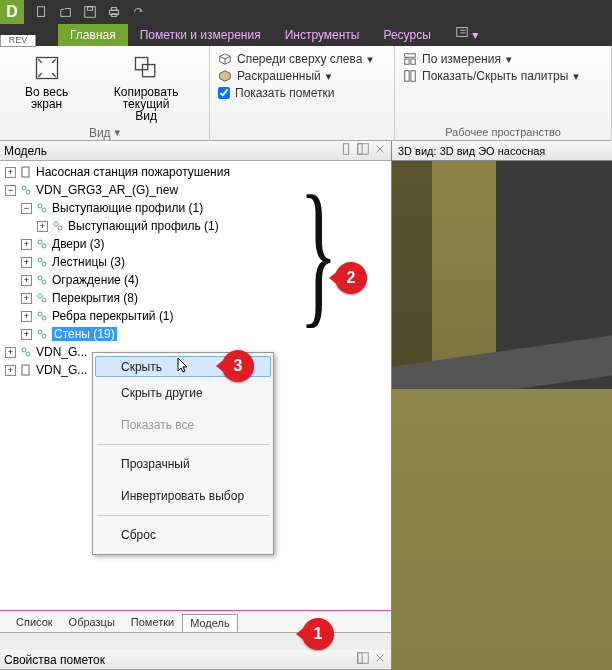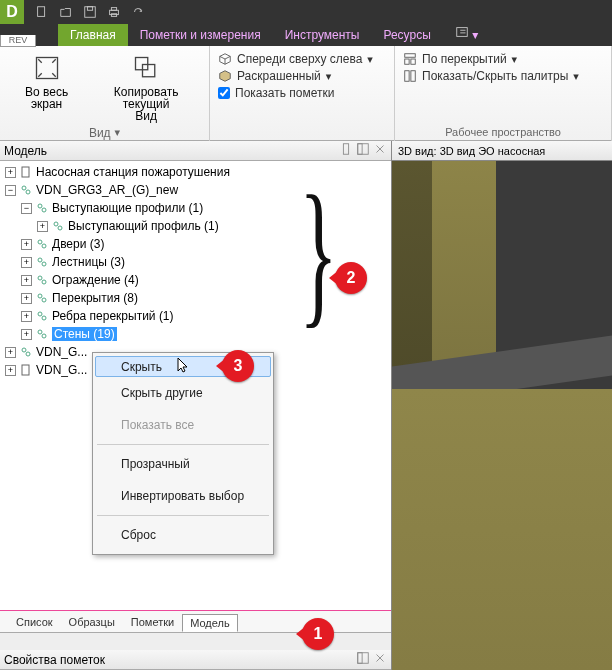--- a/index.html
+++ b/index.html
@@ -145,21 +145,21 @@
     </div>
     <div class="rgroup-title"></div>
   </div>
   <div class="rgroup" style="flex:1">
     <div class="rgroup-body">
       <div class="vstack">
         <div class="row-item"><svg viewBox="0 0 16 16" fill="none" stroke="#555">
               <rect x="2" y="2" width="12" height="4"></rect>
               <rect x="2" y="8" width="5" height="6"></rect>
               <rect x="9" y="8" width="5" height="6"></rect>
-            </svg><span>По перекрытий</span> ▾</div>
+            </svg><span>По измерения</span> ▾</div>
         <div class="row-item"><svg viewBox="0 0 16 16" fill="none" stroke="#555">
               <rect x="2" y="2" width="5" height="12"></rect>
               <rect x="9" y="2" width="5" height="12"></rect>
             </svg><span>Показать/Скрыть палитры</span> ▾</div>
       </div>
     </div>
     <div class="rgroup-title">Рабочее пространство</div>
   </div>
 </div>
 

